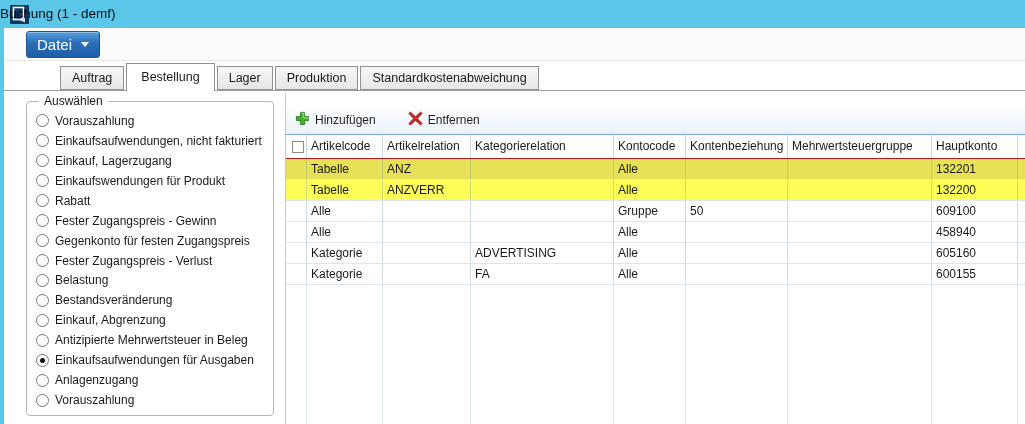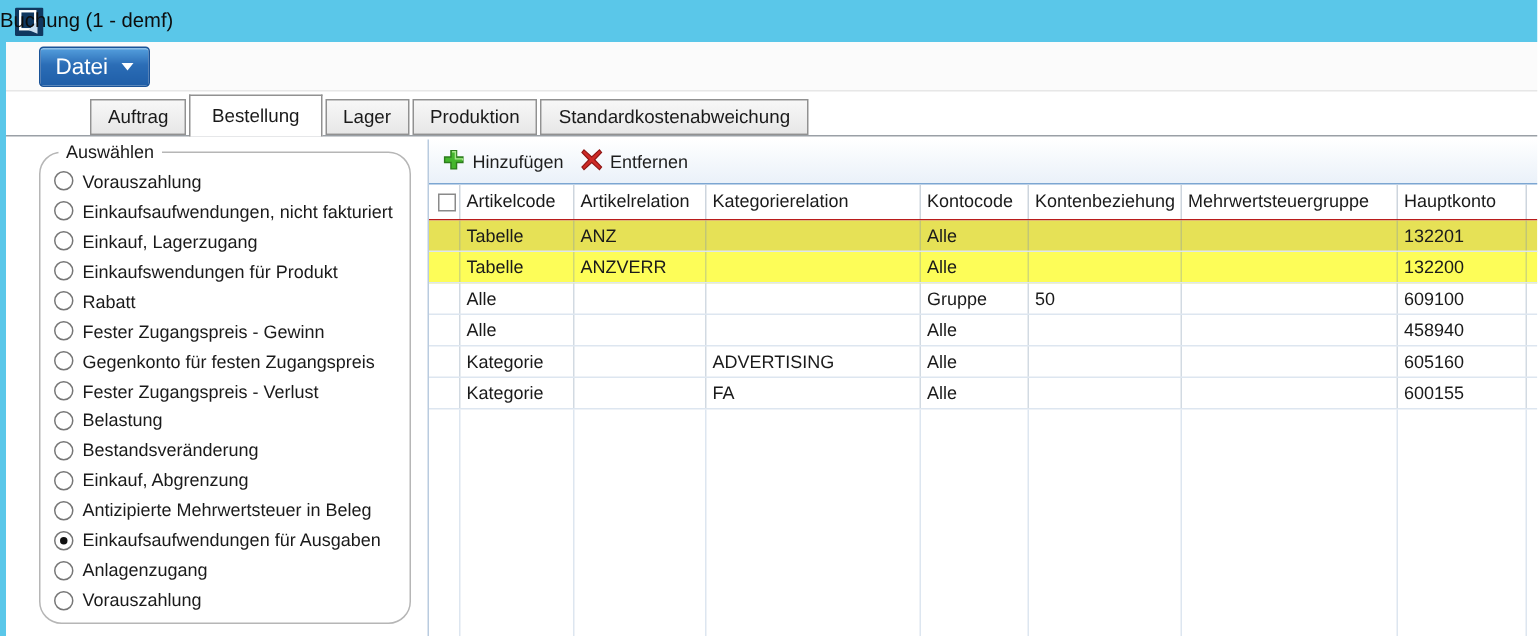--- a/index.html
+++ b/index.html
@@ -36,36 +36,36 @@
     font-size:12.5px; white-space:nowrap; }
   .tab.active { height:28px; line-height:27px; background:#ffffff; border-bottom:none;
     margin-bottom:-1px; padding:0 14px; }
 
   
   .content { position:absolute; left:4px; top:90px; right:0; bottom:0;
     border-top:1px solid #9aa0a6; background:#ffffff; }
 
   
   .groupbox { position:absolute; left:22px; top:10px; width:248px; height:315px;
-    border:1px solid #b6b6b6; border-radius:15px; }
+    border:1px solid #b6b6b6; border-radius:4px; }
   .legend { position:absolute; top:-8px; left:12px; background:#ffffff; padding:0 5px; }
   .radio-list { position:absolute; left:9px; right:4px; top:9px; bottom:5px;
     display:flex; flex-direction:column; justify-content:space-between; }
   .radio-item { display:flex; align-items:center; gap:6px; height:20px; white-space:nowrap; }
   .radio { width:13px; height:13px; border:1px solid #777777; border-radius:50%;
     background:#ffffff; flex:0 0 auto; position:relative; }
   .radio.checked::after { content:""; position:absolute; left:3px; top:3px; width:5px; height:5px;
     border-radius:50%; background:#111111; }
 
   
   .right-panel { position:absolute; left:281px; top:2px; right:0; bottom:0;
     border-left:1px solid #b9cbdf; display:flex; flex-direction:column; background:#ffffff; }
-  .toolbar { height:30px; flex:0 0 auto; display:flex; align-items:center; gap:11px;
+  .toolbar { height:30px; flex:0 0 auto; display:flex; align-items:center; gap:32px;
     padding-left:9px; background:linear-gradient(#ffffff,#eaf1f9);
-    border-bottom:1px solid #7ca6d2; }
+    border-bottom:1px solid #7ca6d2;margin-top:12px; }
   .tool-button { display:flex; align-items:center; gap:5px; cursor:default; color:#1e1e1e; }
 
   
   .grid { flex:1 1 auto; display:flex; flex-direction:column; overflow:hidden; }
   .grid-header { height:24px; flex:0 0 auto; display:flex; border-bottom:1px solid #b91c1c; }
   .hcell { line-height:23px; padding-left:4px; border-right:1px solid #cdd5de;
     white-space:nowrap; overflow:hidden; }
   .hsel { display:flex; align-items:center; justify-content:center; }
   .hdr-checkbox { width:12px; height:12px; border:1px solid #8a8a8a; background:#ffffff; }
   .grow { height:21px; flex:0 0 auto; display:flex; border-bottom:1px solid #dde6f0; }

